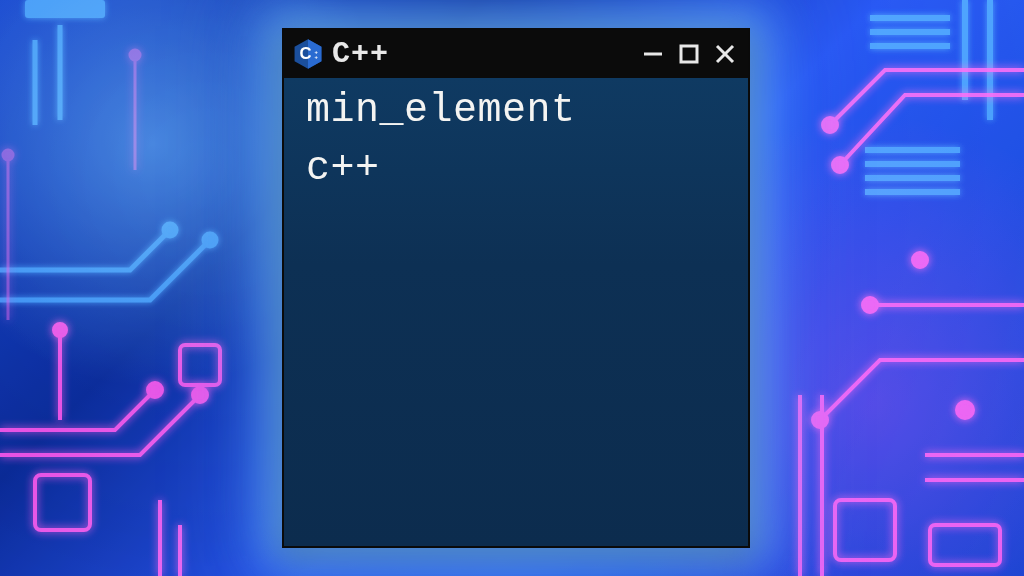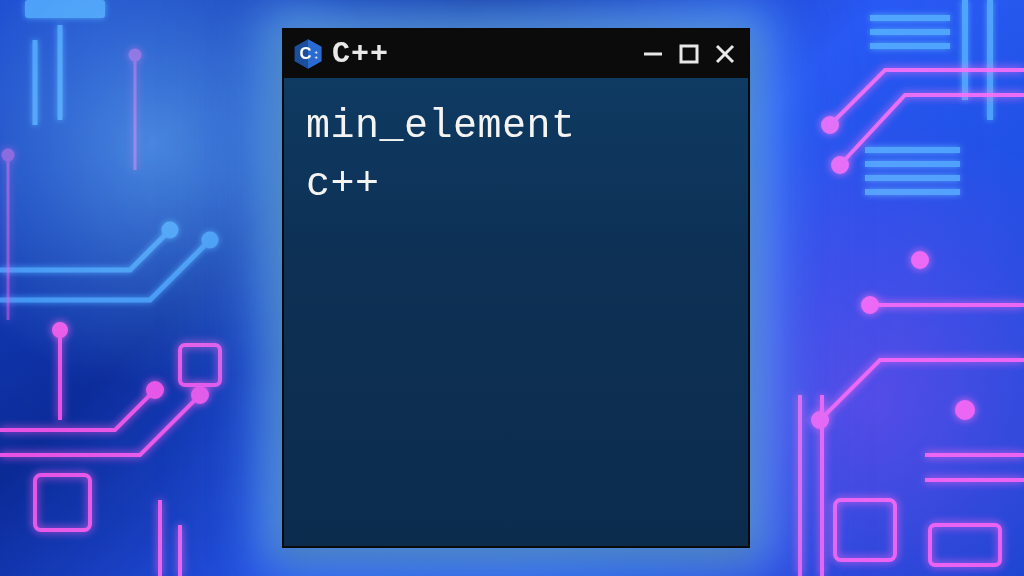--- a/index.html
+++ b/index.html
@@ -81,21 +81,21 @@
       align-items: center;
       justify-content: center;
       color: #e8e8e8;
       font-size: 24px;
       line-height: 1;
       margin-left: 2px;
     }
     .ctrl svg { display: block; }
     .content {
       flex: 1;
-      padding: 20px 22px;
+      padding: 4px 22px;
       background: linear-gradient(180deg, #0f3a62 0%, #0d3054 40%, #0c2c4e 100%);
     }
     .line {
       color: #f4f4f2;
       font-family: "Consolas", "Courier New", monospace;
       font-size: 40px;
       line-height: 1.45;
       white-space: pre;
       letter-spacing: 0.5px;
     }

